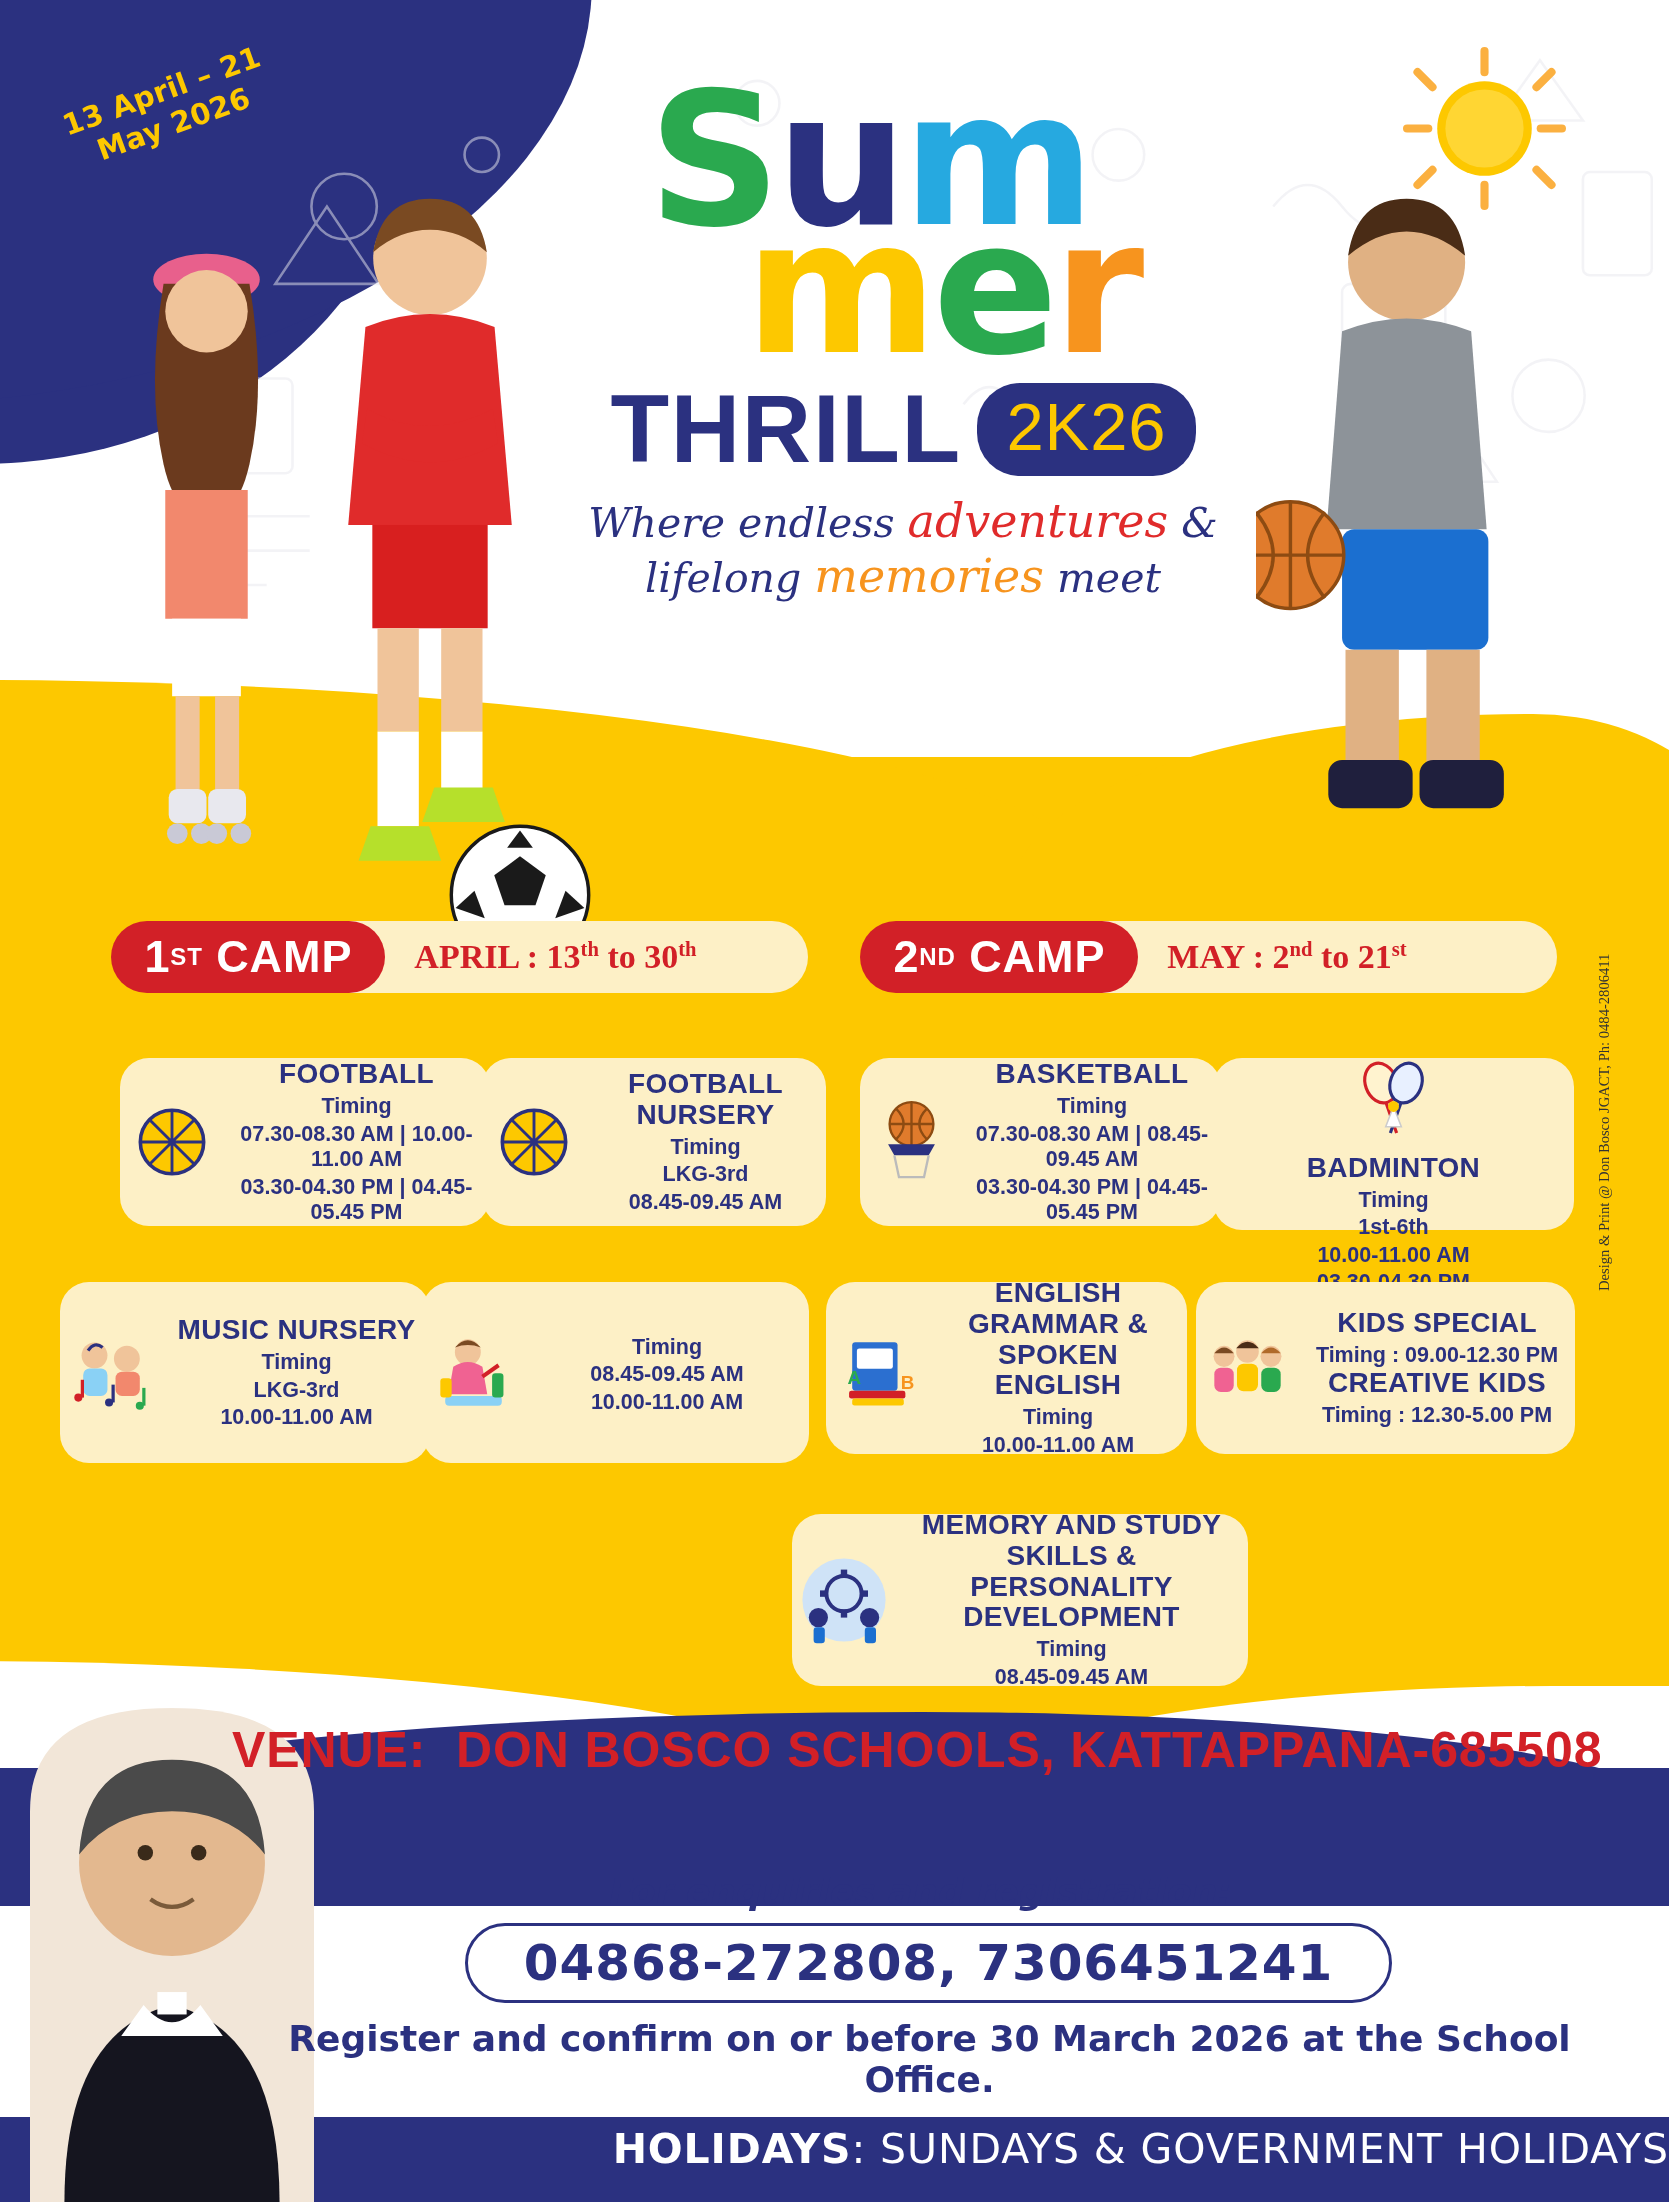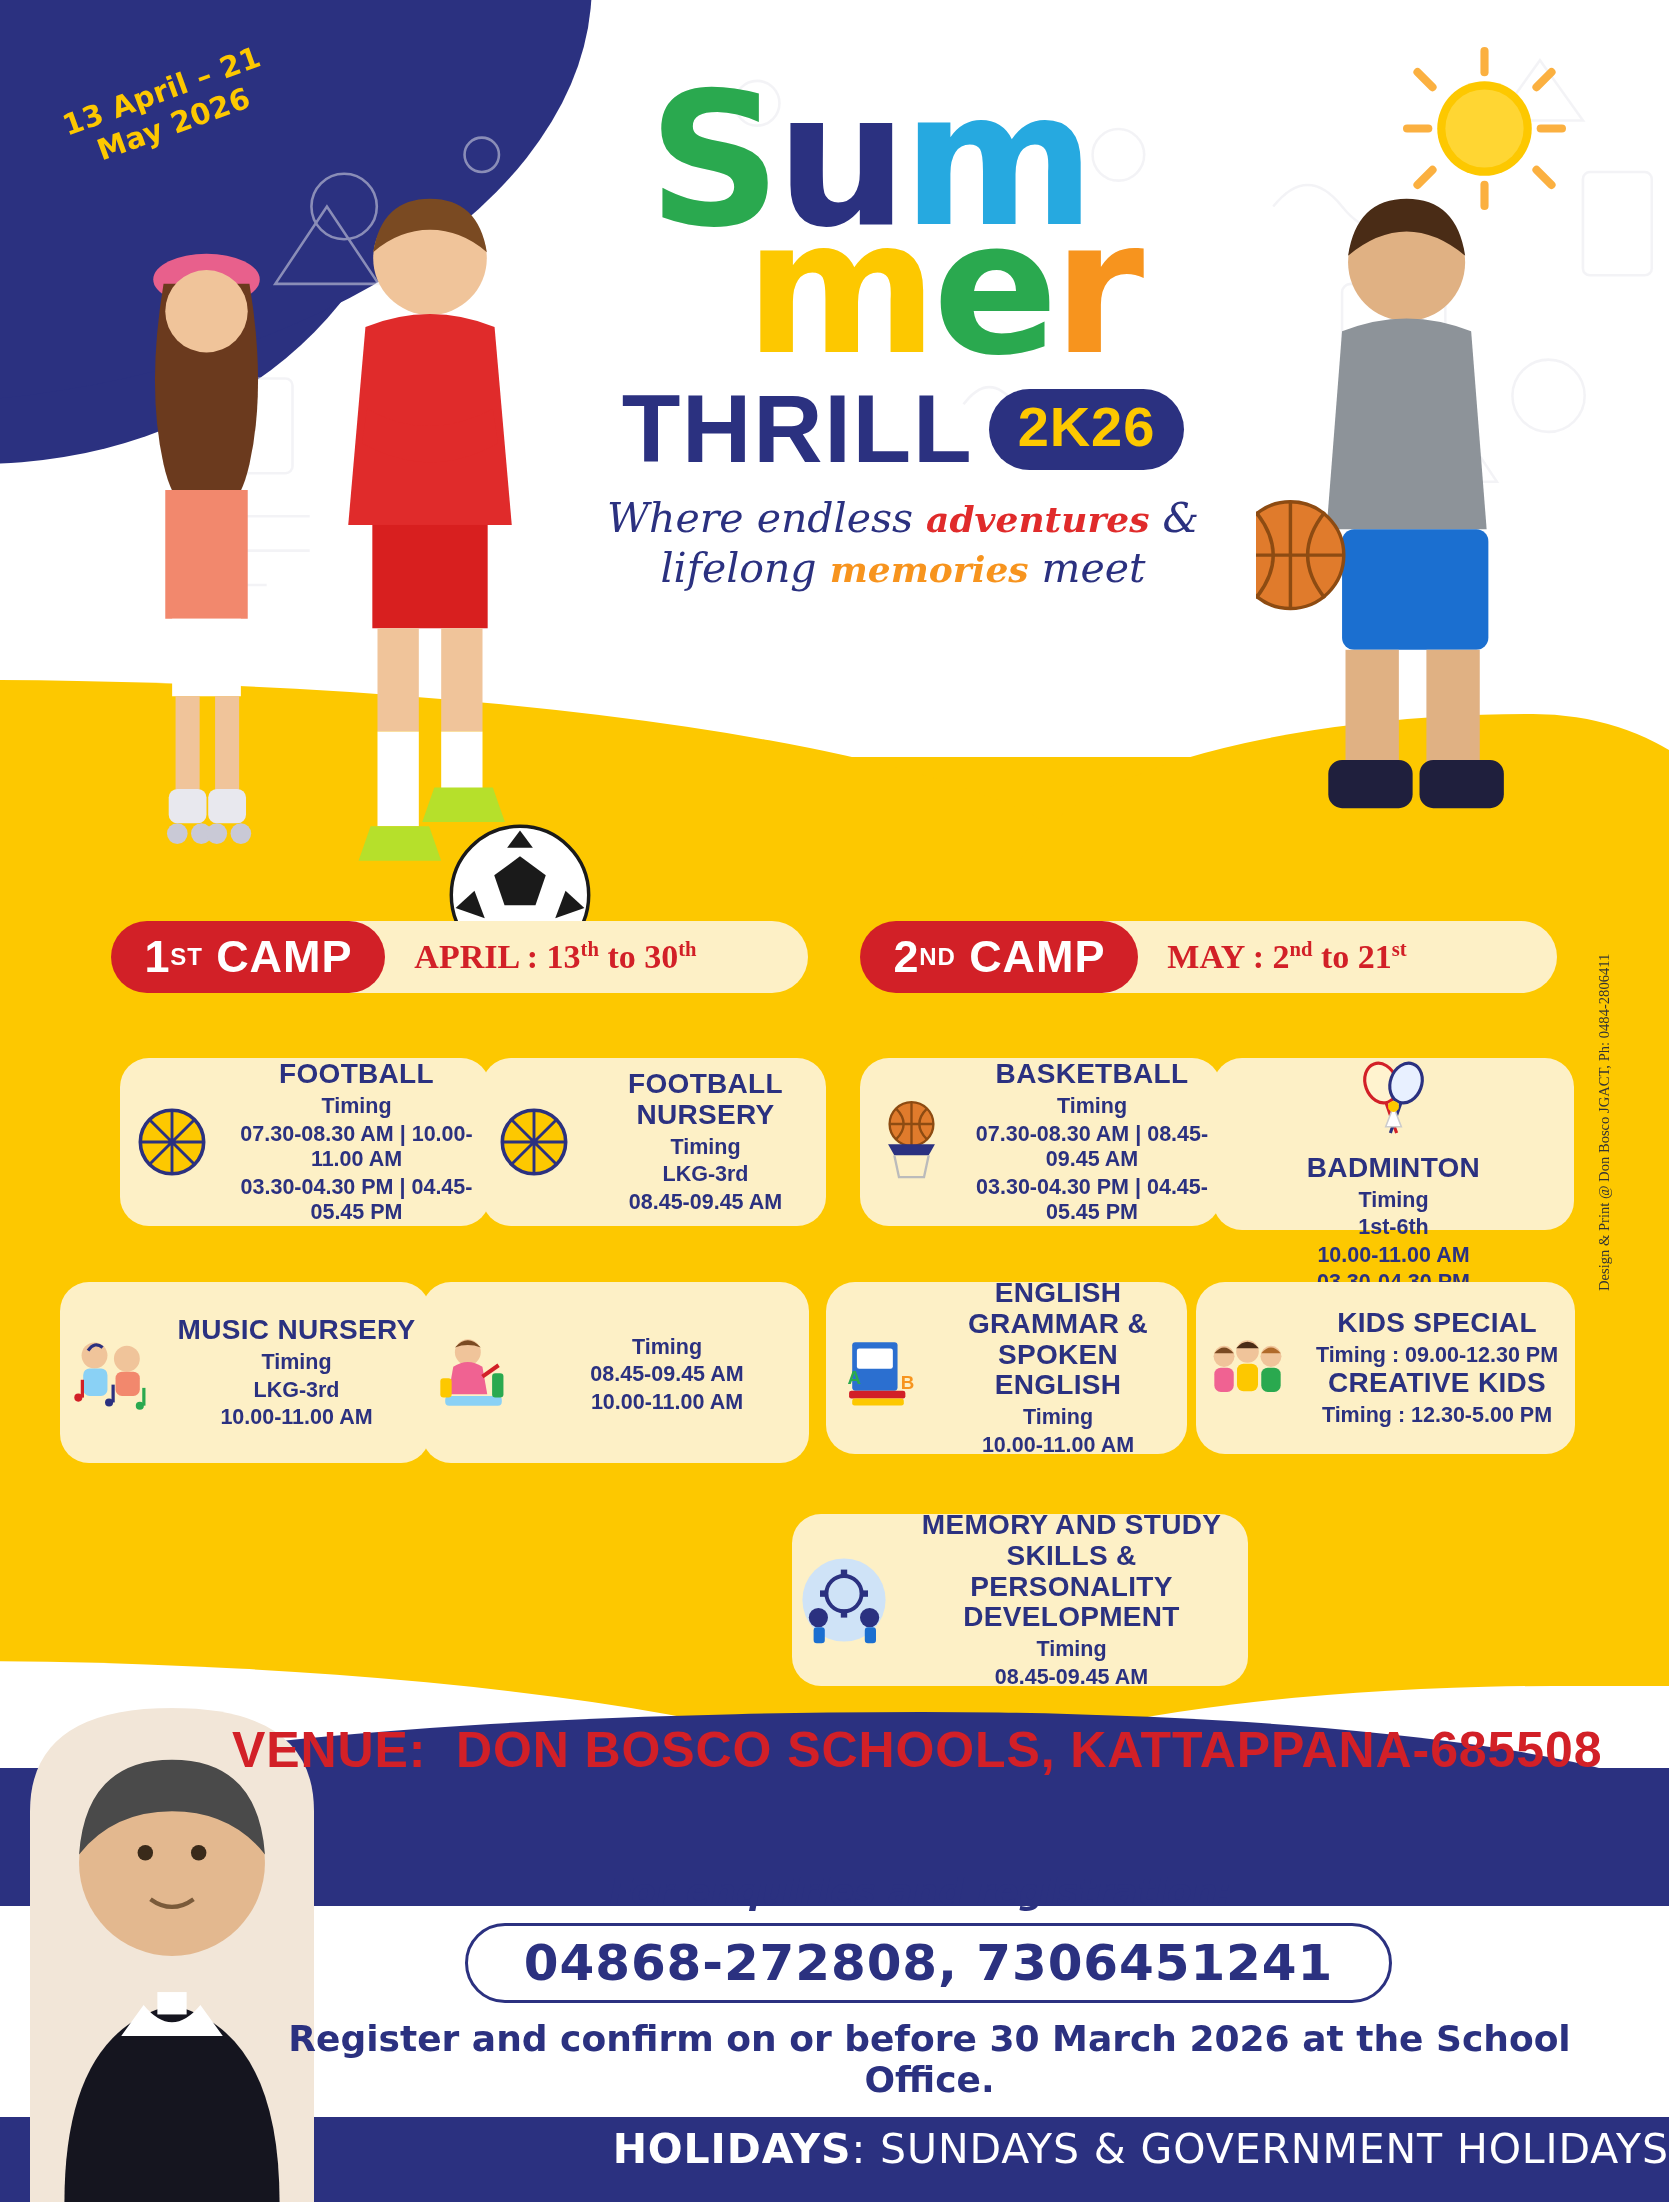--- a/index.html
+++ b/index.html
@@ -202,38 +202,38 @@
   .thrill-text {
     font-family: "Liberation Sans", sans-serif;
     font-size: 96px;
     font-weight: 700;
     color: #2b3180;
     letter-spacing: 1.7px;
   }
   .thrill-badge {
     background: #2b3180;
     color: #fdc800;
-    font-size: 56px;
-    font-weight: 700;
+    font-size: 67px;
+    font-weight: 400;
     padding: 5.2px 29px 10.3px 29px;
     border-radius: 43px;
     letter-spacing: 0.9px;
     font-family: "Liberation Sans", sans-serif;
   }
   .tagline {
     margin-top: 12px;
     margin-left: 34px;
     font-family: "DejaVu Serif", serif;
     font-style: italic;
     color: #2b3180;
     line-height: 1.12;
   }
   .tag-l1 { font-size: 41px; }
   .tag-l2 { font-size: 41px; margin-top: 3.4px; }
-  .tag-big { font-size: 36px; font-weight: 700; }
+  .tag-big { font-size: 46px; font-weight: 400; }
   .tag-red { color: #e02b2b; }
   .tag-orange { color: #f7941e; }
 
   
   .camp-head {
     position: absolute;
     height: 72px;
     border-radius: 36px;
     background: #fdf0c6;
     display: flex;

